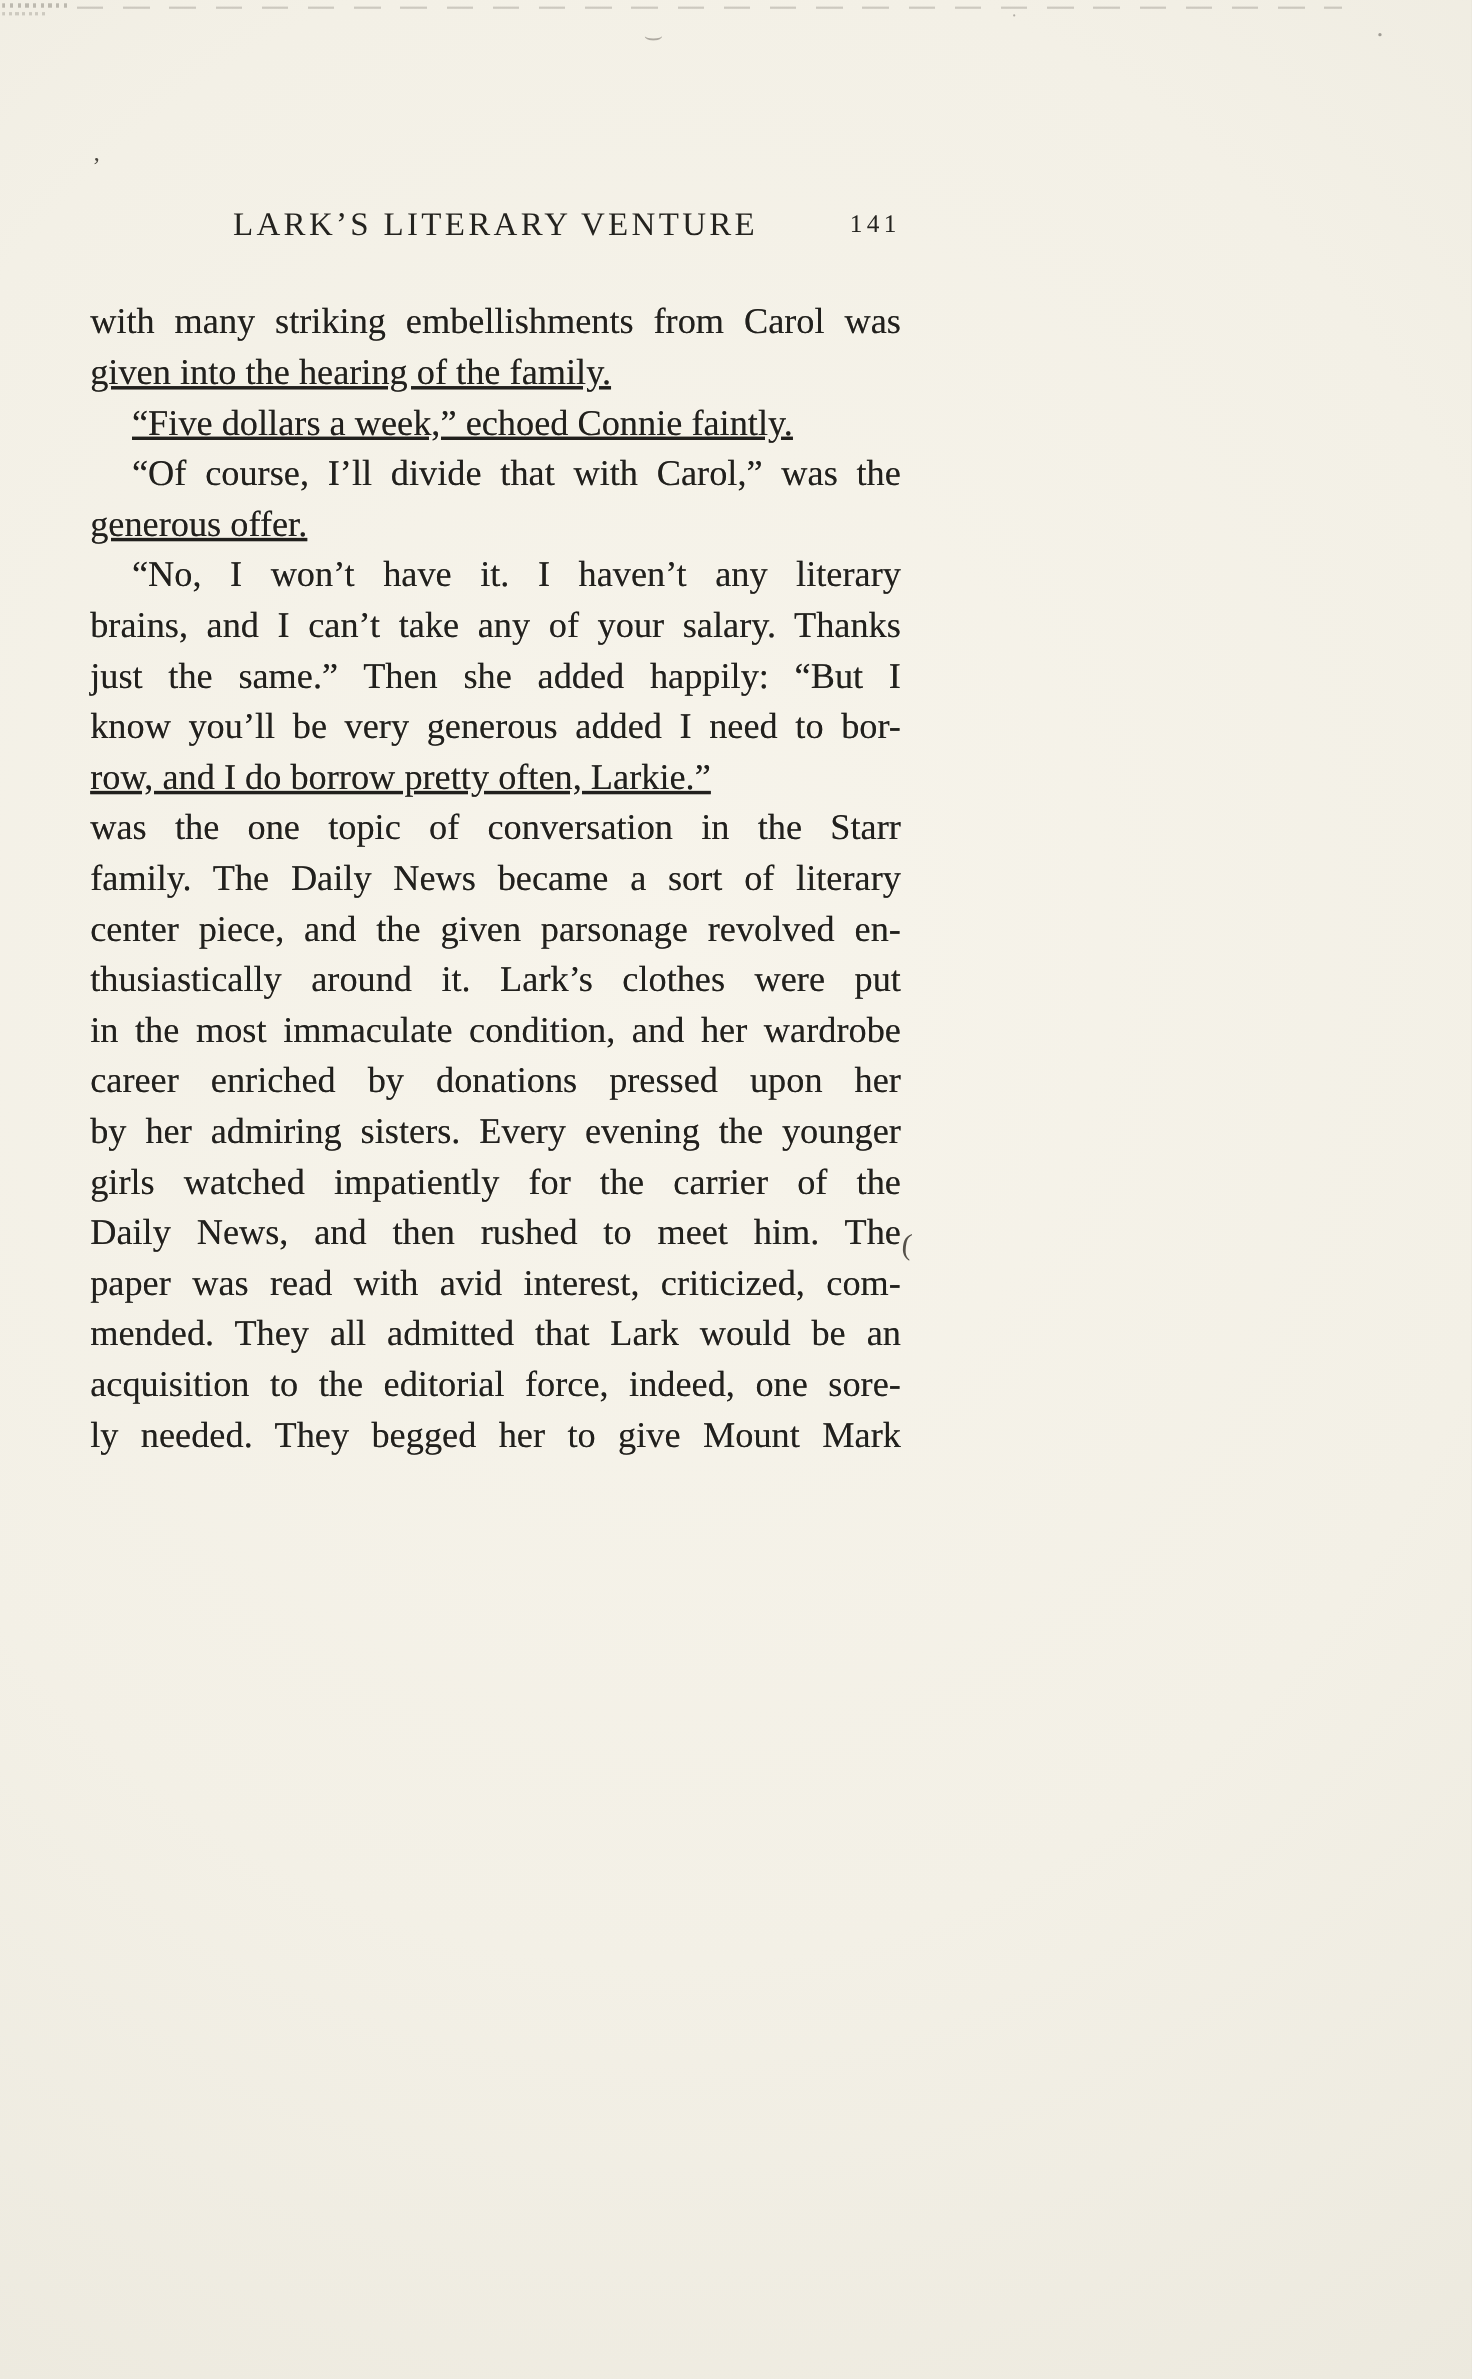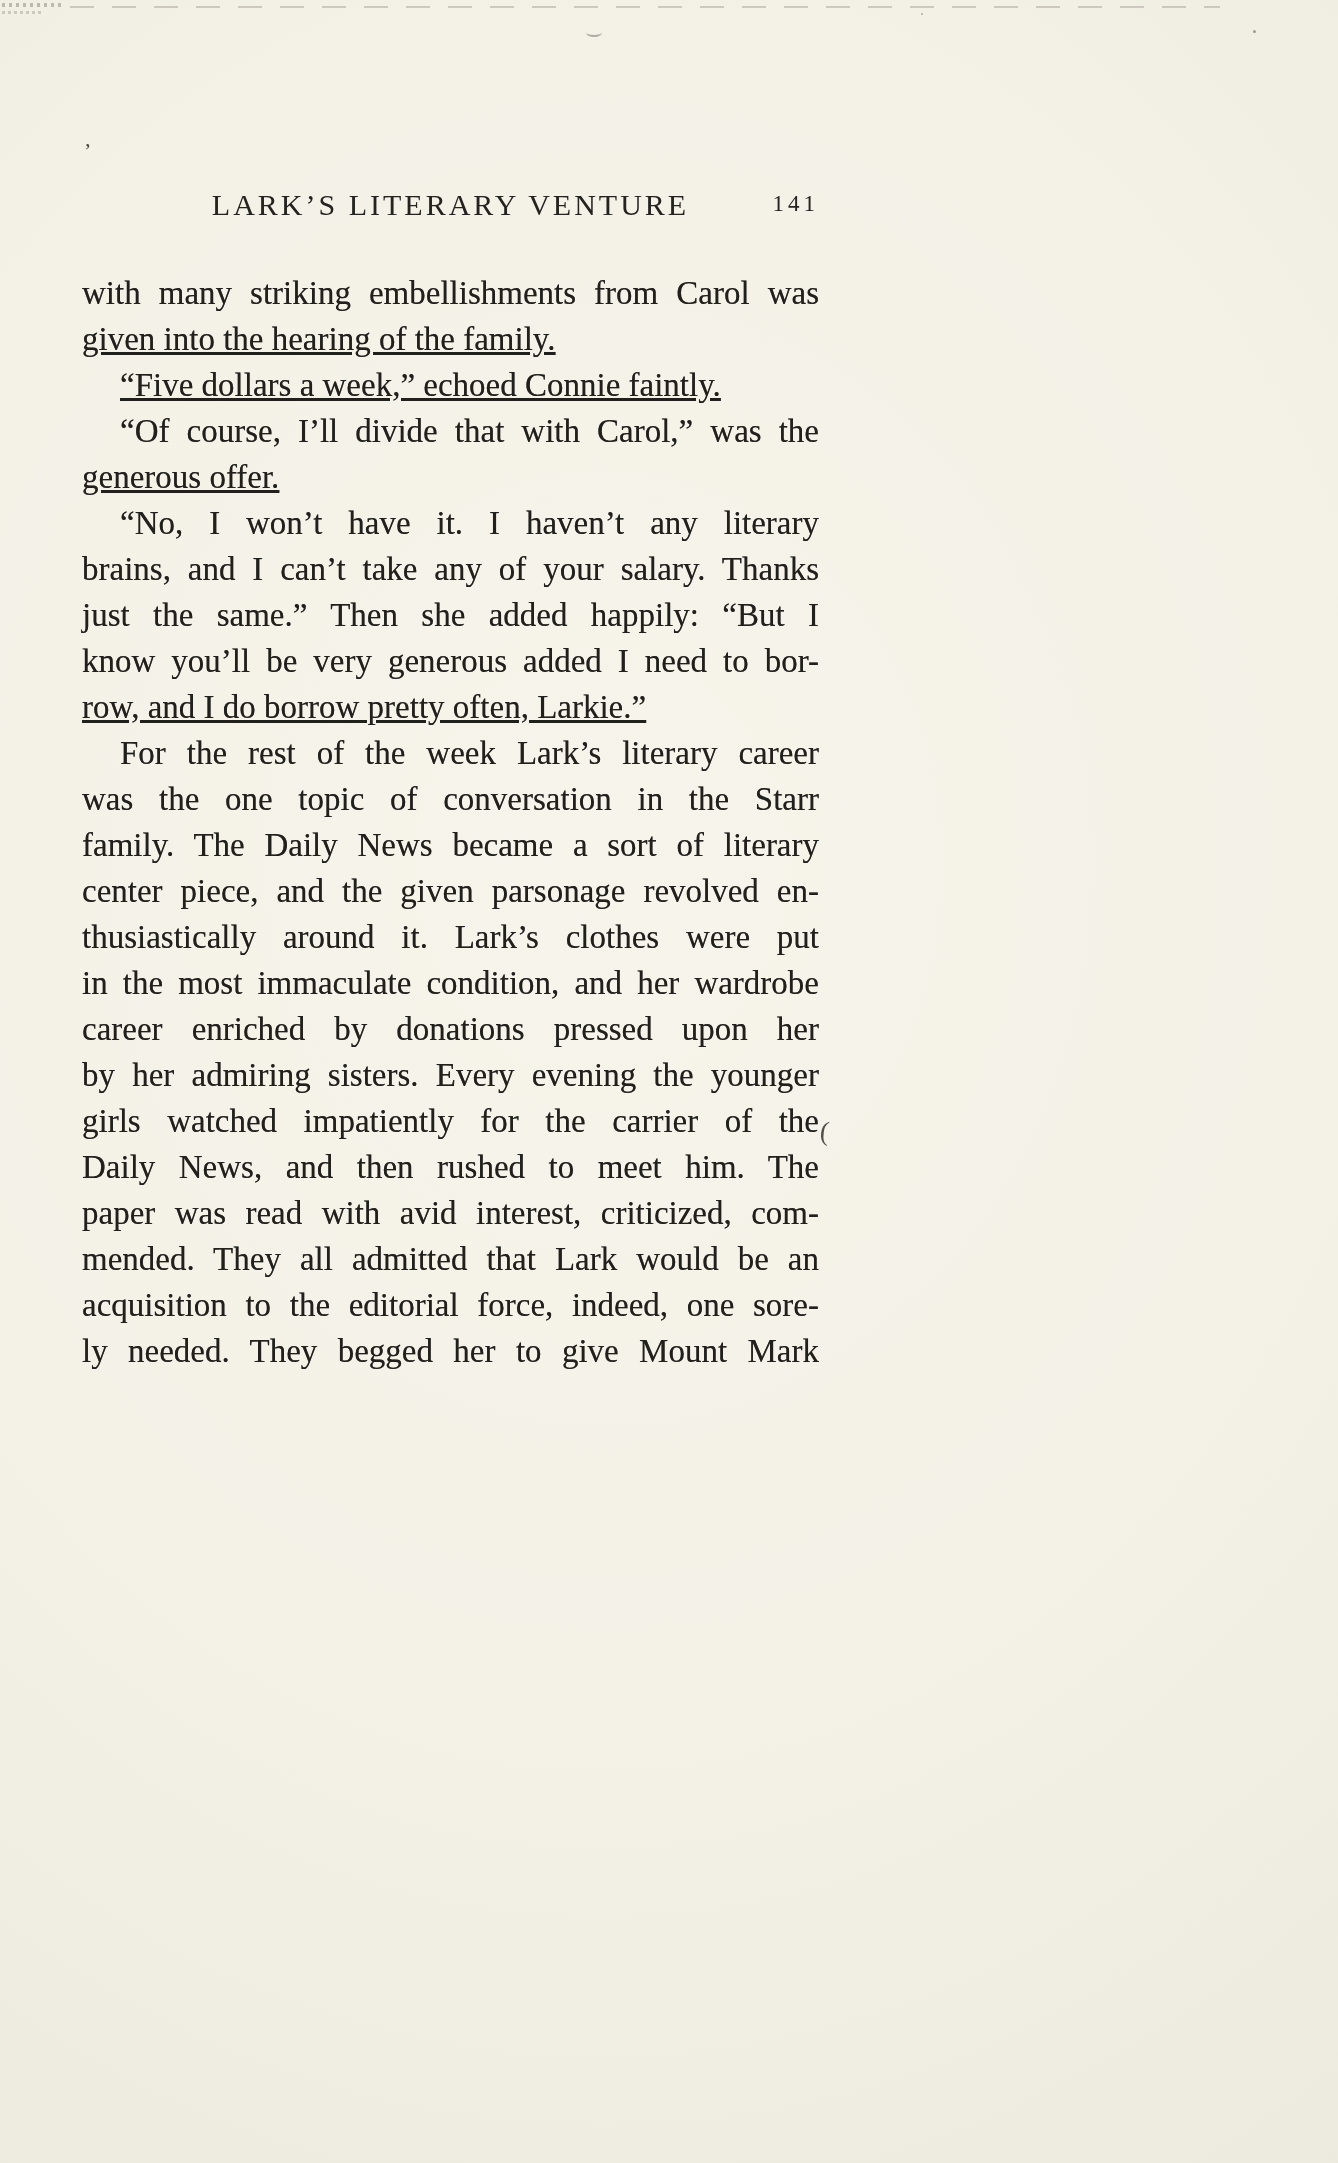--- a/index.html
+++ b/index.html
@@ -135,21 +135,20 @@
 
       <div class="para">
         <div class="ln ind">“No, I won’t have it.  I haven’t any literary</div>
         <div class="ln">brains, and I can’t take any of your salary.  Thanks</div>
         <div class="ln">just the same.”  Then she added happily:  “But I</div>
         <div class="ln">know you’ll be very generous added I need to bor-</div>
         <div class="ln end">row, and I do borrow pretty often, Larkie.”</div>
       </div>
 
       <div class="para">
-        <div class="ln ind"><span class="seg">For the rest of the week Lark’s literary career</span><span class="seg it"></span><span class="seg"></span></div>
         <div class="ln"><span class="seg">was the one topic of conversation in the Starr</span><span class="seg it"></span><span class="seg"></span></div>
         <div class="ln"><span class="seg">family.  The </span><span class="seg it">Daily News</span><span class="seg"> became a sort of literary</span></div>
         <div class="ln"><span class="seg">center piece, and the given parsonage revolved en-</span><span class="seg it"></span><span class="seg"></span></div>
         <div class="ln"><span class="seg">thusiastically around it.  Lark’s clothes were put</span><span class="seg it"></span><span class="seg"></span></div>
         <div class="ln"><span class="seg">in the most immaculate condition, and her wardrobe</span><span class="seg it"></span><span class="seg"></span></div>
         <div class="ln"><span class="seg">career enriched by donations pressed upon her</span><span class="seg it"></span><span class="seg"></span></div>
         <div class="ln"><span class="seg">by her admiring sisters.  Every evening the younger</span><span class="seg it"></span><span class="seg"></span></div>
         <div class="ln"><span class="seg">girls watched impatiently for the carrier of the</span><span class="seg it"></span><span class="seg"></span></div>
         <div class="ln"><span class="seg"></span><span class="seg it">Daily News,</span><span class="seg"> and then rushed to meet him.  The</span></div>
         <div class="ln"><span class="seg">paper was read with avid interest, criticized, com-</span><span class="seg it"></span><span class="seg"></span></div>

